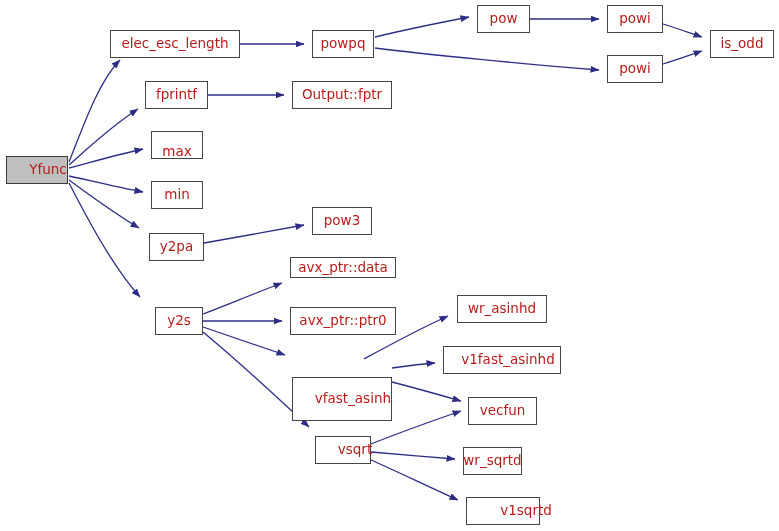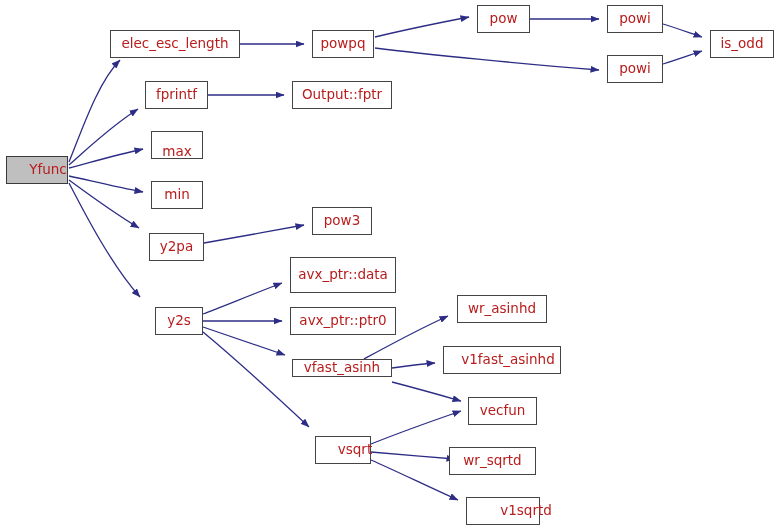--- a/index.html
+++ b/index.html
@@ -124,42 +124,42 @@
       </div>
       <div class="node" style="left: 149px; top: 233px; width: 55px; height: 28px;">
         <span class="node-label">y2pa</span>
       </div>
       <div class="node" style="left: 312px; top: 207px; width: 60px; height: 28px;">
         <span class="node-label">pow3</span>
       </div>
       <div class="node" style="left: 155px; top: 307px; width: 48px; height: 28px;">
         <span class="node-label">y2s</span>
       </div>
-      <div class="node" style="left: 290px; top: 257px; width: 106px; height: 36px;">
+      <div class="node" style="left: 290px; top: 257px; width: 106px; height: 21px;">
         <span class="node-label">avx_ptr::data</span>
       </div>
       <div class="node" style="left: 290px; top: 307px; width: 106px; height: 28px;">
         <span class="node-label">avx_ptr::ptr0</span>
       </div>
-      <div class="node" style="left: 292px; top: 359px; width: 100px; height: 18px;">
+      <div class="node" style="left: 292px; top: 377px; width: 100px; height: 44px; justify-content: flex-end;">
         <span class="node-label">vfast_asinh</span>
       </div>
       <div class="node" style="left: 457px; top: 295px; width: 90px; height: 28px;">
         <span class="node-label">wr_asinhd</span>
       </div>
       <div class="node" style="left: 443px; top: 346px; width: 118px; height: 28px; padding-left: 12px;">
         <span class="node-label">v1fast_asinhd</span>
       </div>
       <div class="node" style="left: 468px; top: 397px; width: 69px; height: 28px;">
         <span class="node-label">vecfun</span>
       </div>
       <div class="node" style="left: 315px; top: 436px; width: 56px; height: 28px; padding-left: 24px;">
         <span class="node-label">vsqrt</span>
       </div>
-      <div class="node" style="left: 449px; top: 447px; width: 87px; height: 28px;">
+      <div class="node" style="left: 463px; top: 447px; width: 59px; height: 28px;">
         <span class="node-label">wr_sqrtd</span>
       </div>
       <div class="node" style="left: 466px; top: 497px; width: 74px; height: 28px; padding-left: 46px;">
         <span class="node-label">v1sqrtd</span>
       </div>
     </div>
 
 </div>
 
 </body></html>

